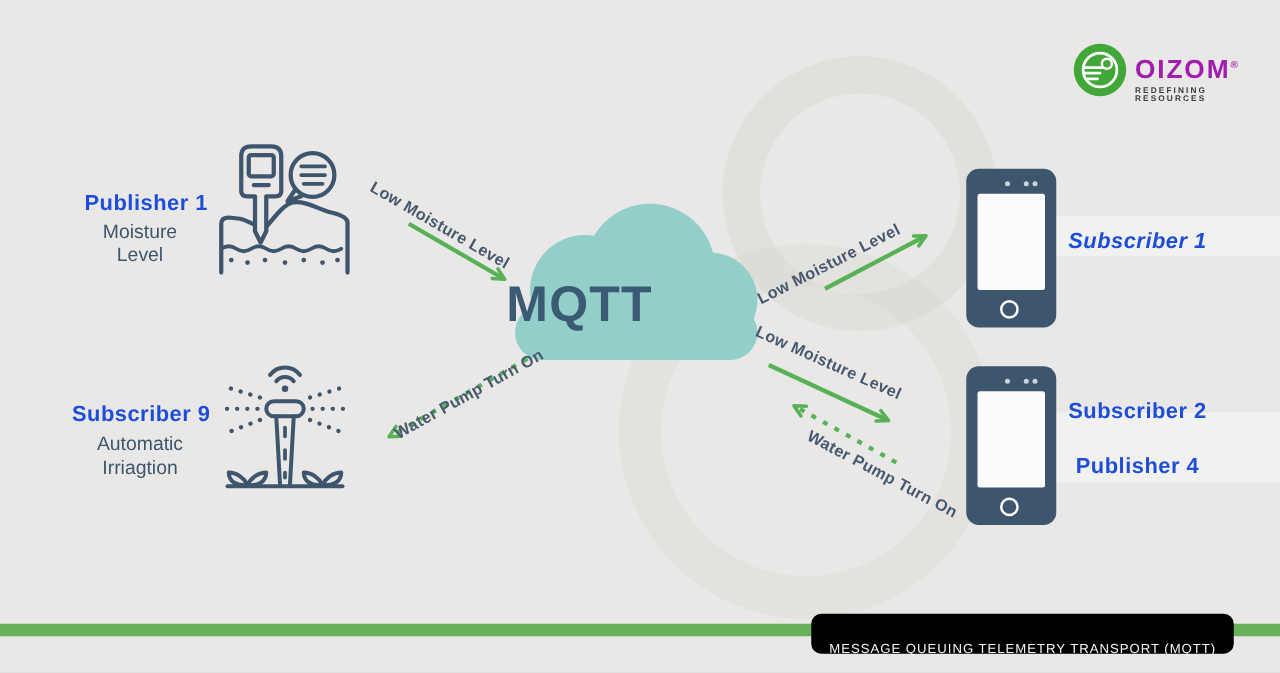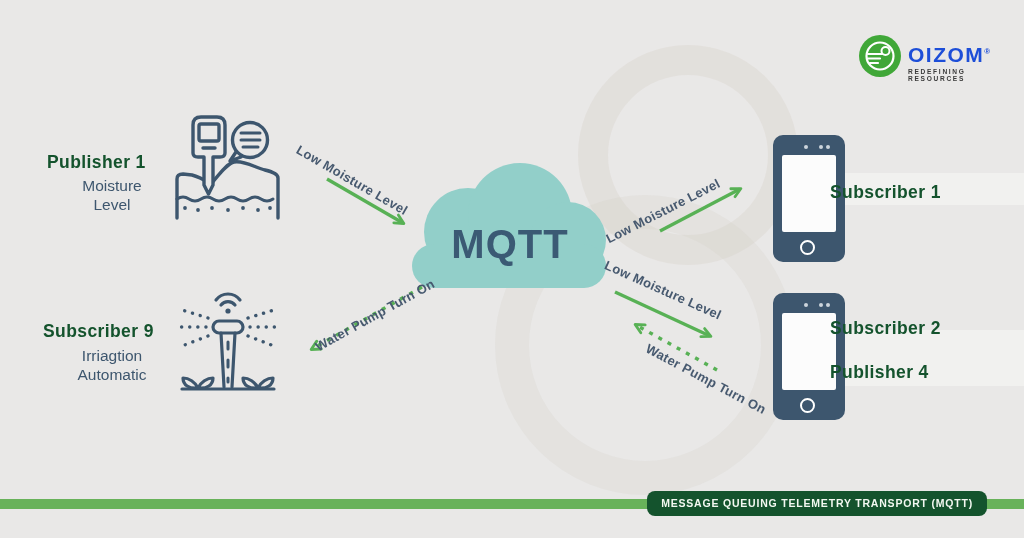--- a/index.html
+++ b/index.html
@@ -14,39 +14,39 @@
   .ringA{left:578px;top:45px;width:220px;height:220px;border:30px solid rgba(211,204,194,0.30);}
   .ringB{left:495px;top:195px;width:300px;height:300px;border:34px solid rgba(211,204,194,0.22);}
   .band{position:absolute;background:rgba(248,247,246,0.55);z-index:1;}
   .band1{left:838px;top:173px;width:186px;height:32px;}
   .band2{left:838px;top:330px;width:186px;height:56px;}
 
   
   .logo{position:absolute;left:858px;top:34px;display:flex;align-items:flex-start;z-index:4;}
   .logo-circle{width:44px;height:44px;flex:0 0 44px;}
   .logo-text{margin-left:6px;padding-top:8px;}
-  .logo-name{font-size:21px;font-weight:800;letter-spacing:1.5px;color:#1d4ed8;line-height:20px;}
+  .logo-name{font-size:21px;font-weight:800;letter-spacing:1.5px;color:#a21caf;line-height:20px;}
   .logo-name sup{font-size:8px;font-weight:700;}
   .logo-tag{font-size:6.6px;letter-spacing:1.7px;color:#3a3a3a;margin-top:3px;font-weight:600;}
 
   
   .cloud-svg{position:absolute;left:405px;top:150px;z-index:2;}
   .cloud-label{
-    position:absolute;left:405px;top:222px;width:210px;text-align:center;z-index:3;
+    position:absolute;left:405px;top:222px;width:210px;text-align:left;z-index:3;
     font-size:40px;font-weight:800;letter-spacing:1px;color:#3b5a74;
   }
 
   
-  .node-title{position:absolute;text-align:left;font-size:17.5px;font-weight:600;color:#14532d;letter-spacing:0.4px;z-index:3;white-space:nowrap;}
+  .node-title{position:absolute;text-align:center;font-size:17.5px;font-weight:600;color:#1d4ed8;letter-spacing:0.4px;z-index:3;white-space:nowrap;}
   .node-sub{position:absolute;text-align:center;font-size:15.5px;font-weight:500;color:#3d566e;line-height:19px;z-index:3;}
   .t-pub1{left:47px;top:152px;width:140px;}
   .s-pub1{left:42px;top:176px;width:140px;}
   .t-sub3{left:43px;top:321px;width:140px;}
   .s-sub3{left:42px;top:346px;width:140px;}
-  .t-sub1{left:830px;top:182px;width:160px;}
+  .t-sub1{left:830px;top:182px;width:160px;font-style:italic;}
   .t-sub2{left:830px;top:318px;width:160px;}
   .t-pub2{left:830px;top:362px;width:160px;}
 
   
   .icon-svg{position:absolute;z-index:2;}
   .moisture-icon{left:170px;top:108px;}
   .sprinkler-icon{left:168px;top:290px;}
 
   
   .phone{position:absolute;width:72px;height:127px;background:#3d566e;border-radius:10px;z-index:2;}
@@ -69,22 +69,22 @@
   .al1{left:352px;top:180px;transform:translate(-50%,-50%) rotate(30deg);}
   .al2{left:375px;top:315px;transform:translate(-50%,-50%) rotate(-29deg);}
   .al3{left:663px;top:211px;transform:translate(-50%,-50%) rotate(-27deg);}
   .al4{left:663px;top:290px;transform:translate(-50%,-50%) rotate(24deg);}
   .al5{left:706px;top:379px;transform:translate(-50%,-50%) rotate(28deg);}
 
   
   .footer-bar{position:absolute;left:0;top:499px;width:1024px;height:10px;background:#68b25a;z-index:4;}
   .footer-badge{
     position:absolute;right:37px;top:491px;height:25px;line-height:25px;z-index:5;
-    background:#14532d;color:#f3f8f1;border-radius:8px;padding:0 14px;
-    font-size:10.5px;font-weight:700;letter-spacing:0.8px;white-space:nowrap;
+    background:#000000;color:#f3f8f1;border-radius:8px;padding:16px 14px;
+    font-size:10.5px;font-weight:400;letter-spacing:0.8px;white-space:nowrap;
   }
 </style>
 </head>
 <body>
 
 <div class="stage">
 
   <div class="ring ringA"></div>
   <div class="ring ringB"></div>
   <div class="band band1"></div>
@@ -183,22 +183,22 @@
     <div class="home"></div>
   </div>
 
   <div class="node-title t-pub1">Publisher 1</div>
   <div class="node-sub s-pub1">
     <div>Moisture</div>
     <div>Level</div>
   </div>
   <div class="node-title t-sub3">Subscriber 9</div>
   <div class="node-sub s-sub3">
+    <div>Automatic</div>
     <div>Irriagtion</div>
-    <div>Automatic</div>
   </div>
   <div class="node-title t-sub1">Subscriber 1</div>
   <div class="node-title t-sub2">Subscriber 2</div>
   <div class="node-title t-pub2">Publisher 4</div>
 
   <svg class="arrows" width="1024" height="538" viewBox="0 0 1024 538">
     <defs>
       <marker id="ah" markerUnits="userSpaceOnUse" markerWidth="16" markerHeight="16" refX="10" refY="6.5" orient="auto">
         <path d="M2 2 L11 6.5 L2 11" fill="none" stroke="#58b155" stroke-width="2.8" stroke-linecap="round" stroke-linejoin="round"></path>
       </marker>

